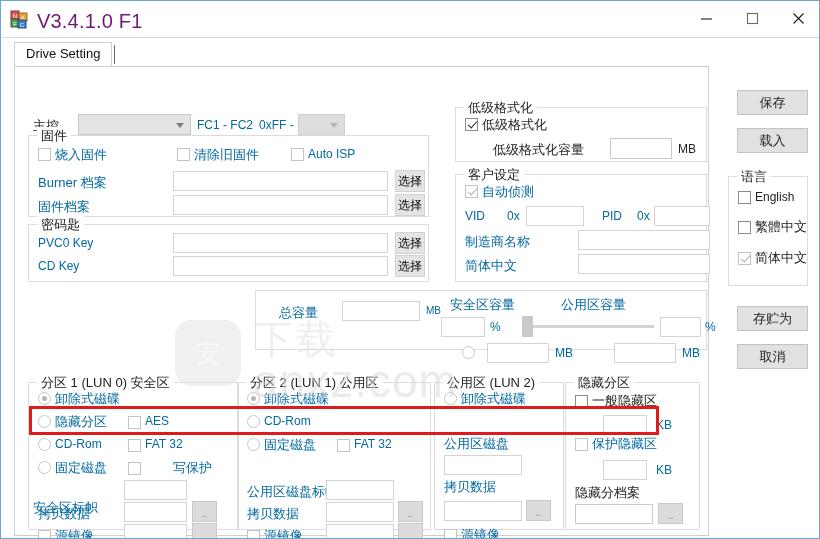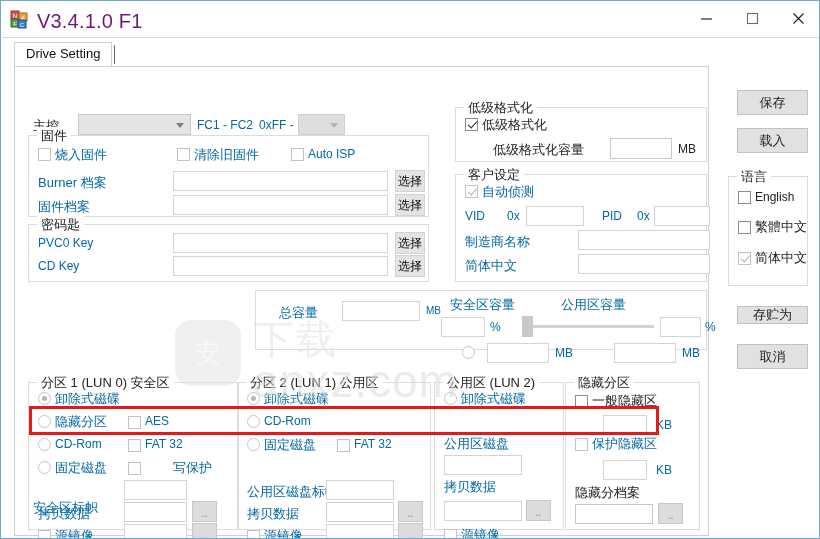--- a/index.html
+++ b/index.html
@@ -514,18 +514,18 @@
         <div class="ck" style="left:9px; top:14px;"></div>
         <div class="lbl sm" style="left:26px; top:13px;">English</div>
 
         <div class="ck" style="left:9px; top:44px;"></div>
         <div class="lbl" style="left:26px; top:41px;">繁體中文</div>
 
         <div class="ck checked dim" style="left:9px; top:75px;"></div>
         <div class="lbl" style="left:26px; top:72px;">简体中文</div>
       </div>
 
-      <div class="pb" style="left:17px; top:240px; width:71px; height:18px;">存贮为</div>
+      <div class="pb" style="left:17px; top:240px; width:71px; height:25px;">存贮为</div>
       <div class="pb" style="left:17px; top:278px; width:71px; height:25px;">取消</div>
     </div>
 
   </div>
 </div>
 
 </body></html>

